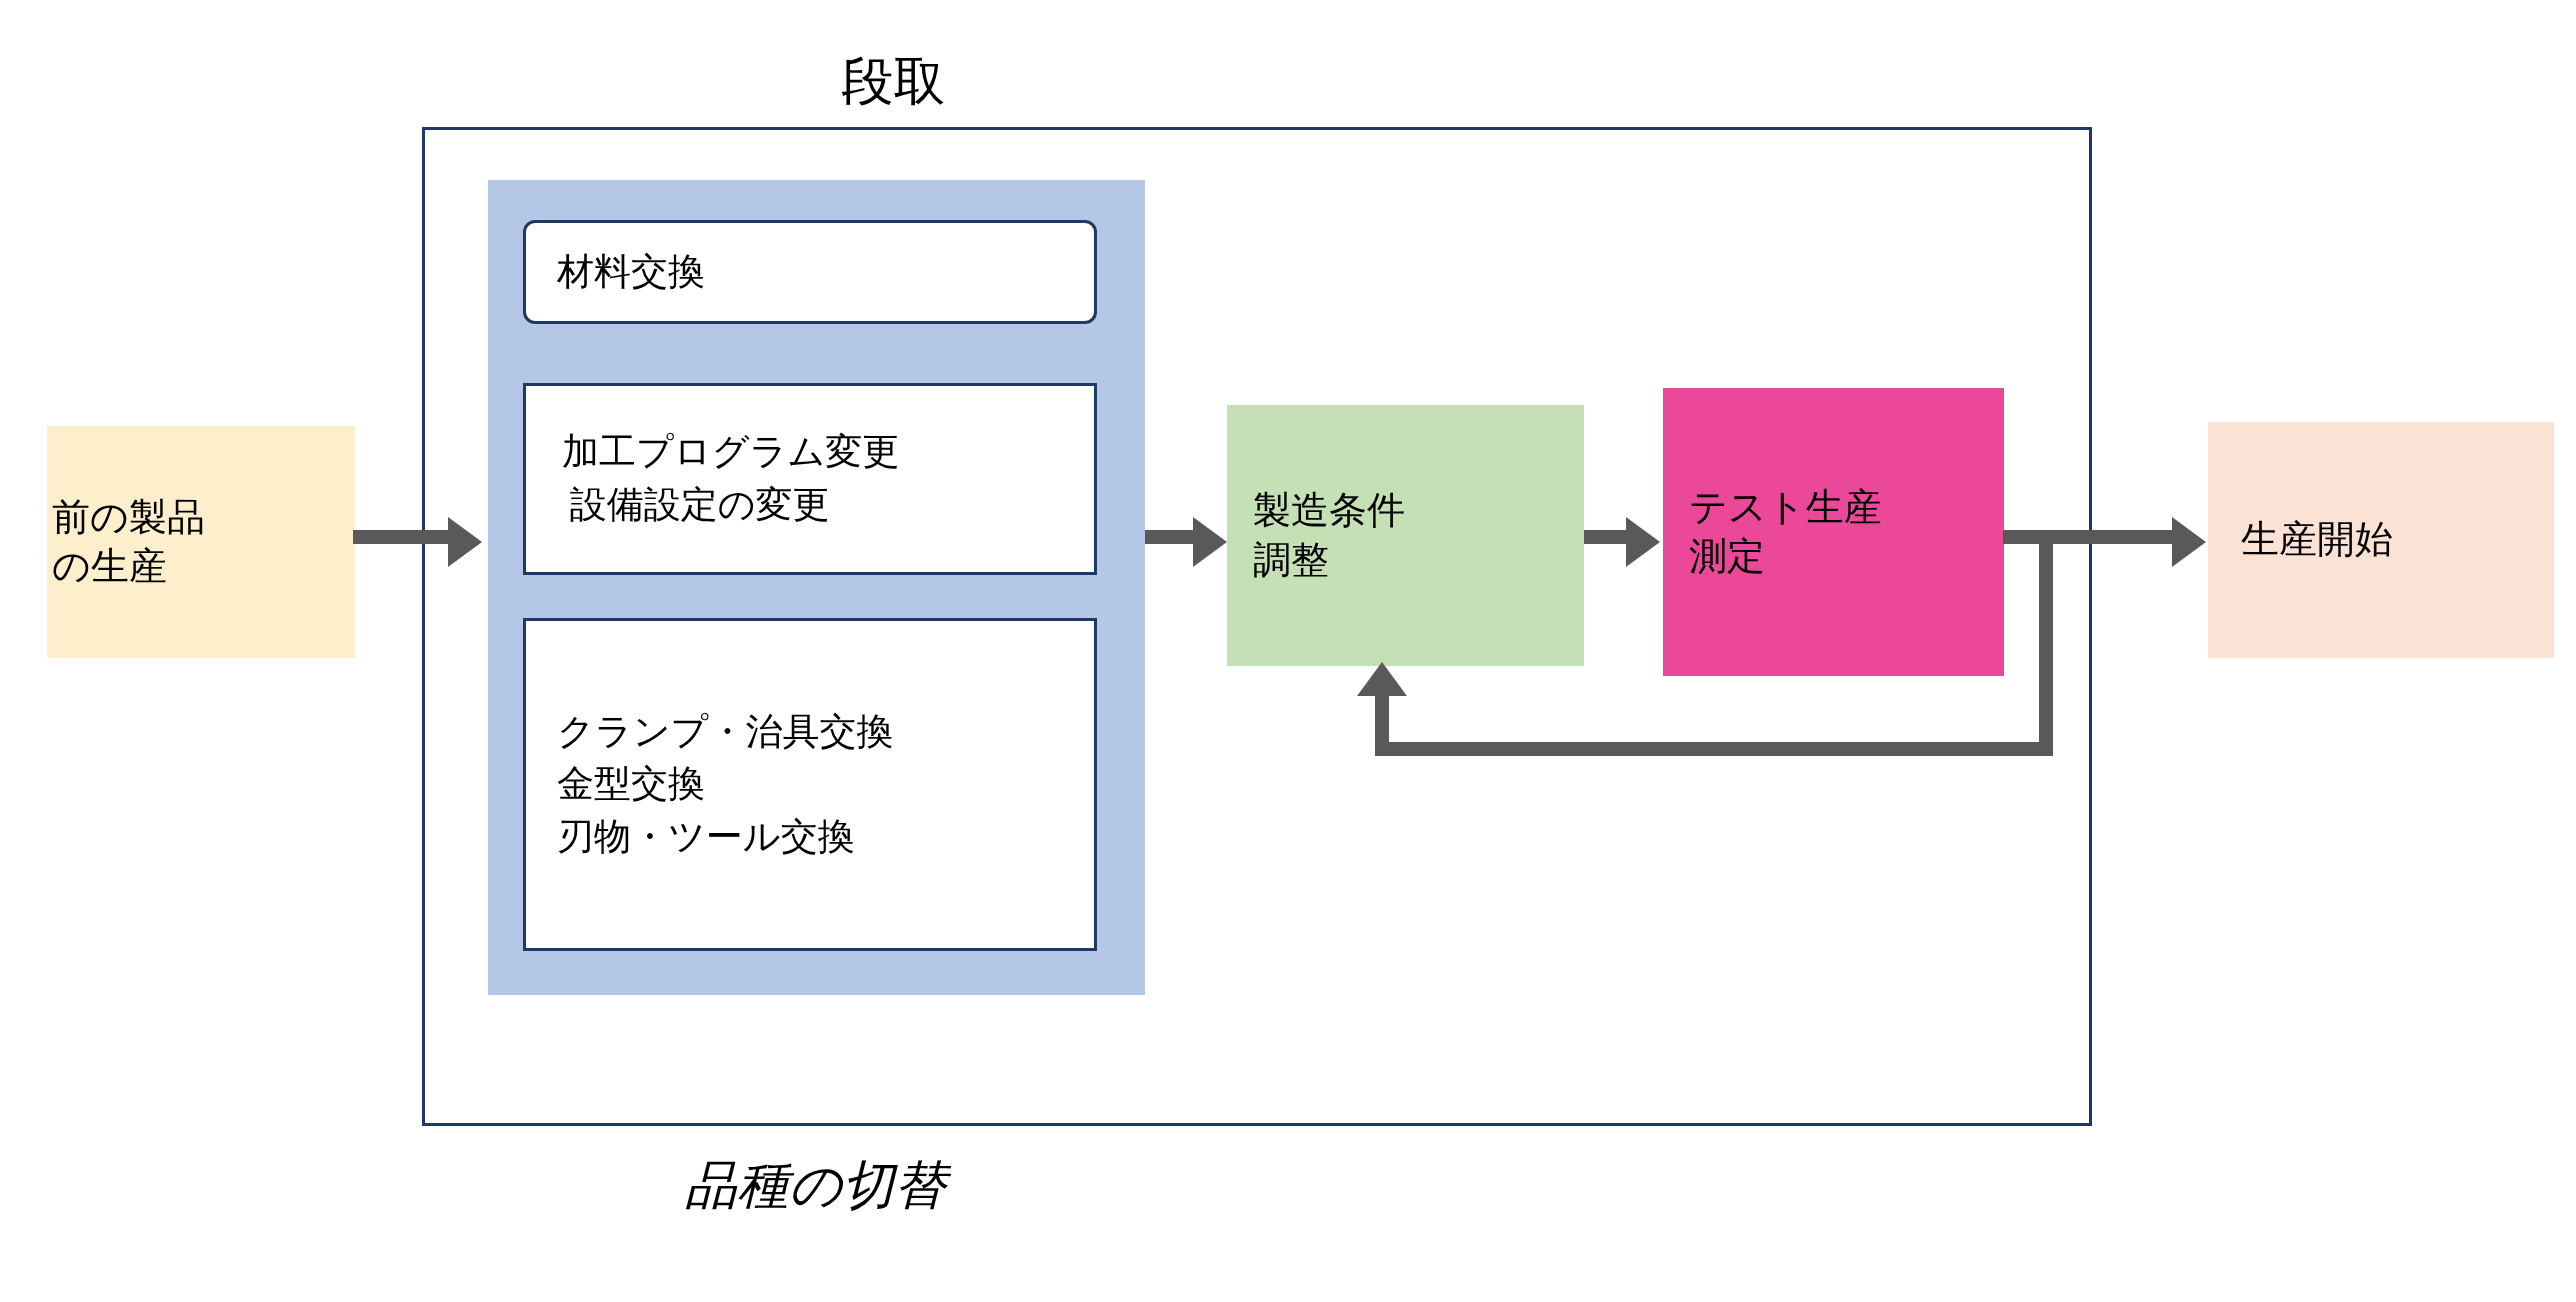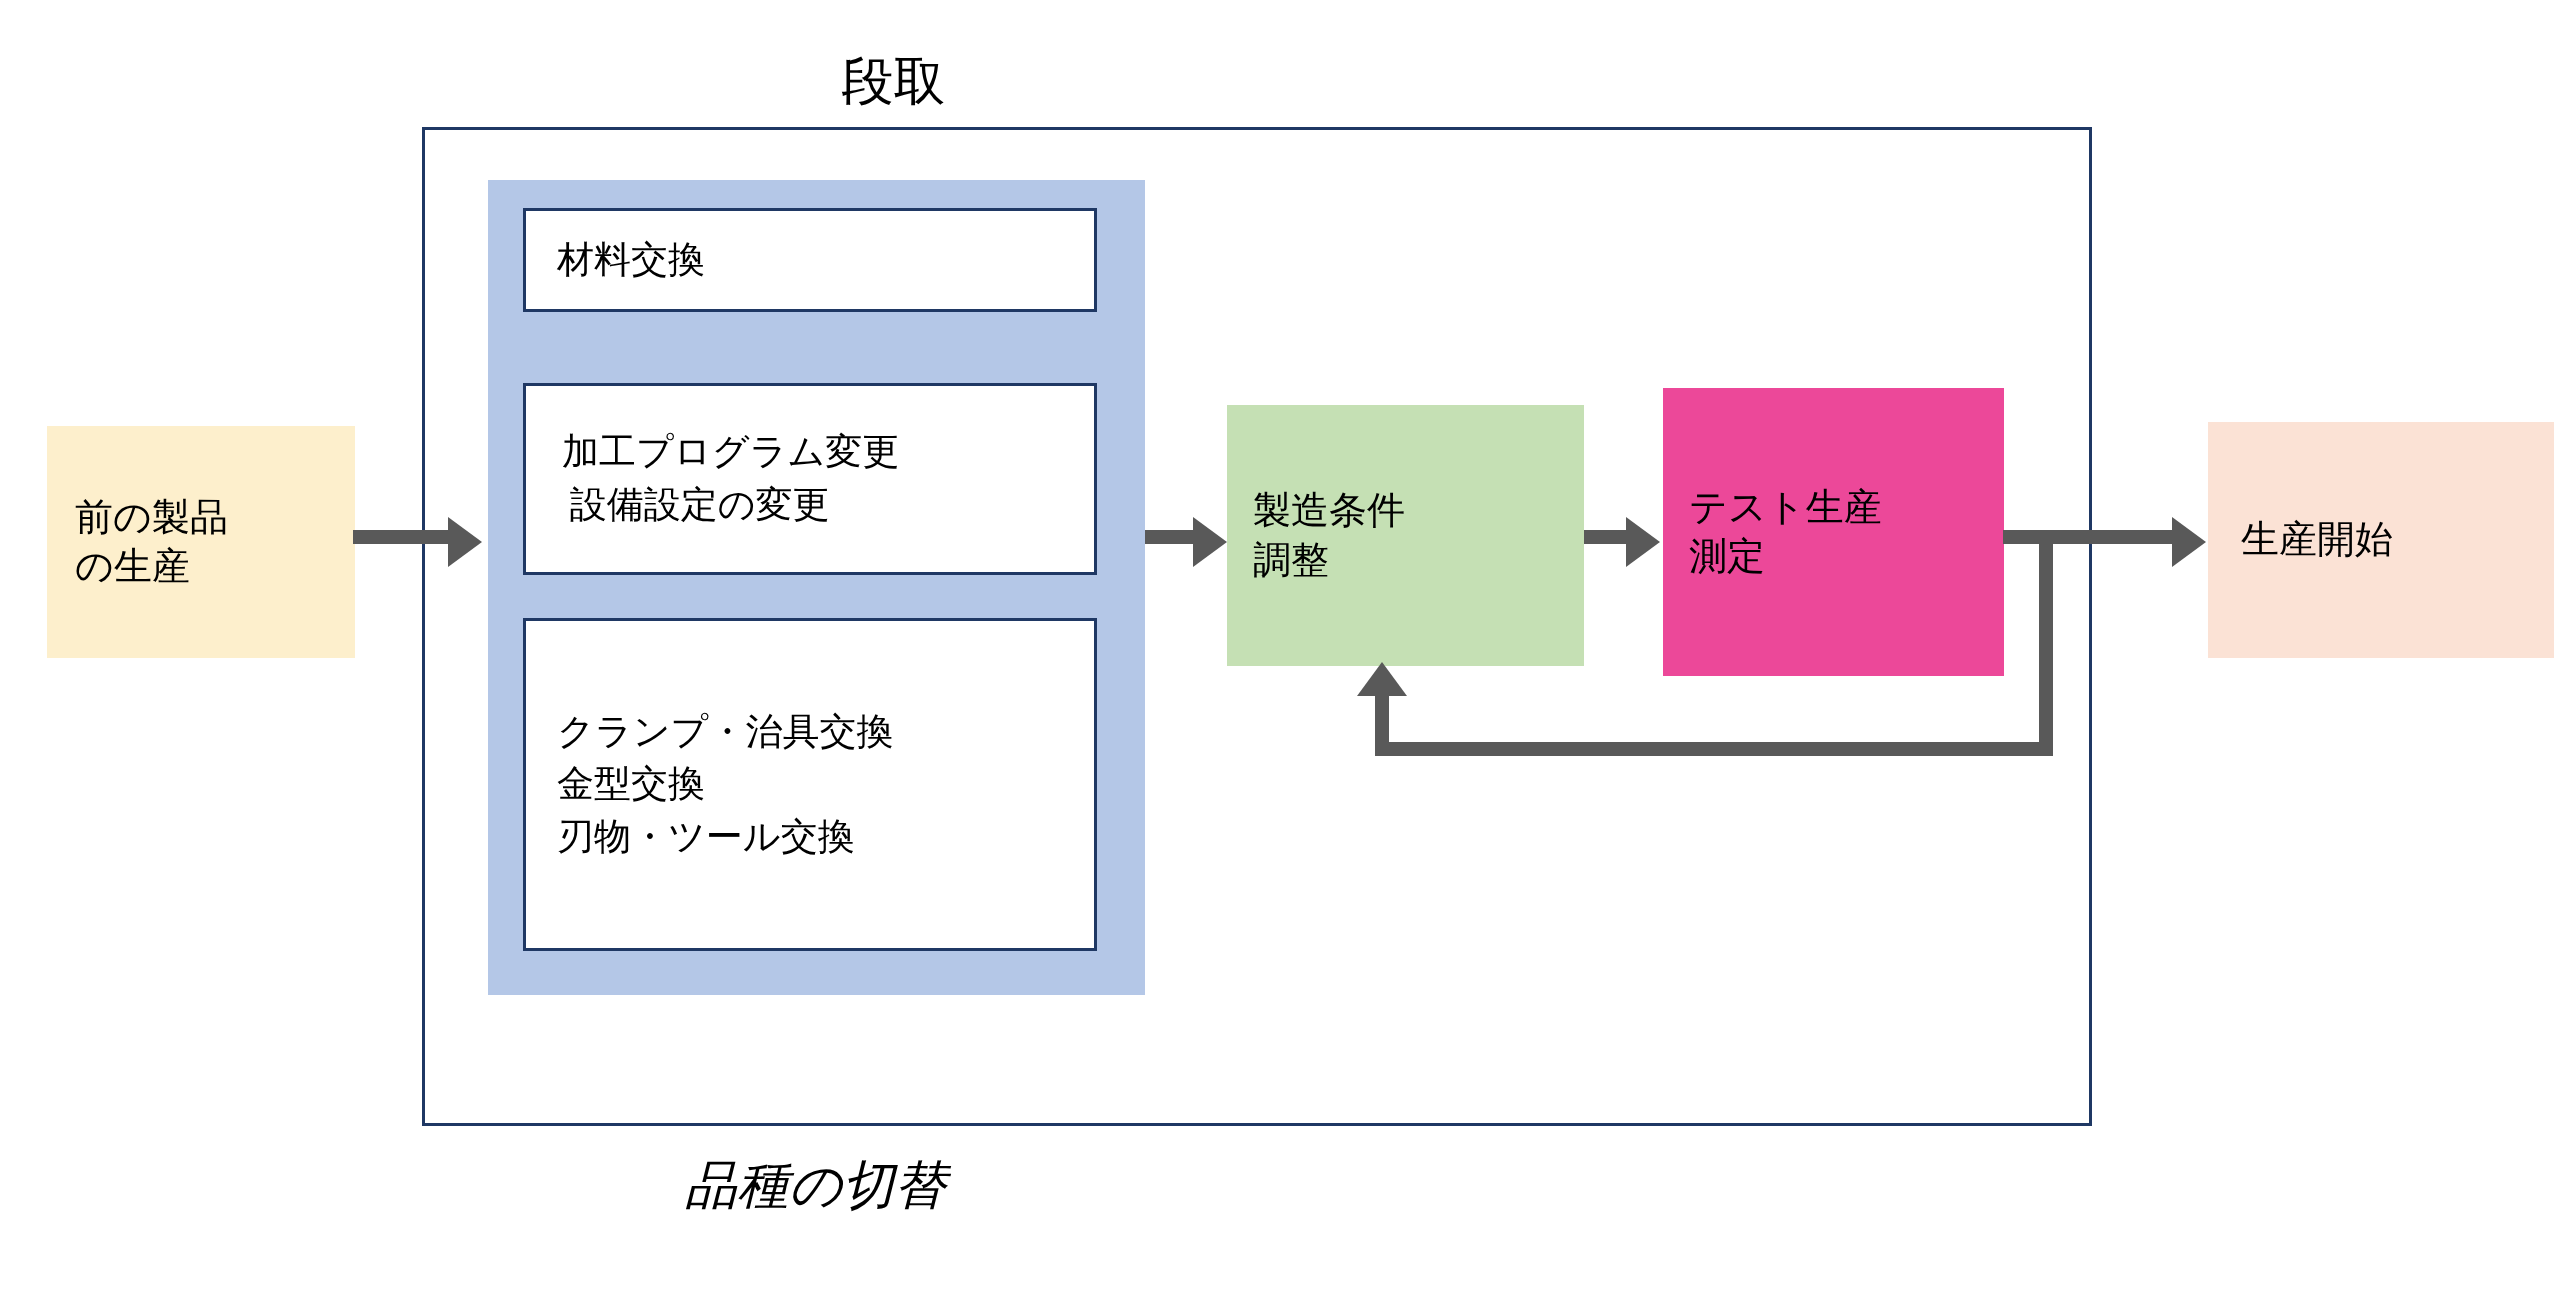--- a/index.html
+++ b/index.html
@@ -20,37 +20,37 @@
     text-align:center;
   }
   #setup-caption{left:0;top:55px;width:2576px;}
   #setup-caption span{display:inline-block;margin-left:-789px;}
   #changeover-caption{left:15px;top:1159px;width:2390px;font-style:italic;}
   #changeover-caption span{display:inline-block;margin-left:-789px;}
 
   
   .procbox{
     display:flex;align-items:center;justify-content:flex-start;
-    font-size:38px;line-height:1.30;color:#000;padding-left:28px;
+    font-size:38px;line-height:1.30;color:#000;padding-left:5px;
   }
   #prev-production{left:47px;top:426px;width:308px;height:232px;background:#FDEFCC;}
   #condition-adjust{left:1227px;top:405px;width:357px;height:261px;background:#C5E0B4;padding-left:26px;}
   #test-production{left:1663px;top:388px;width:341px;height:288px;background:#ec4899;padding-left:26px;}
   #production-start{left:2208px;top:422px;width:346px;height:236px;background:#FBE2D5;padding-left:33px;}
 
   
   #changeover-group{left:488px;top:180px;width:657px;height:815px;background:#B4C7E7;}
 
   
   .taskbox{
     background:#ffffff;border:3.8px solid #1F3864;
     display:flex;flex-direction:column;justify-content:center;
     font-size:37px;line-height:1.42;color:#000;padding-left:31px;
   }
-  #task-material{left:523px;top:208px;width:574px;height:104px;}
+  #task-material{left:523px;top:220px;width:574px;height:104px;border-radius:12px;}
   #task-program{left:523px;top:383px;width:574px;height:192px;padding-left:36px;}
   #task-tooling{left:523px;top:618px;width:574px;height:333px;}
   .indent-1{padding-left:7.7px;}
 
   
   .arrow-line{background:#595959;}
   .arrow-head{
     width:0;height:0;border-top:25px solid transparent;
     border-bottom:25px solid transparent;border-left:34px solid #595959;
   }

